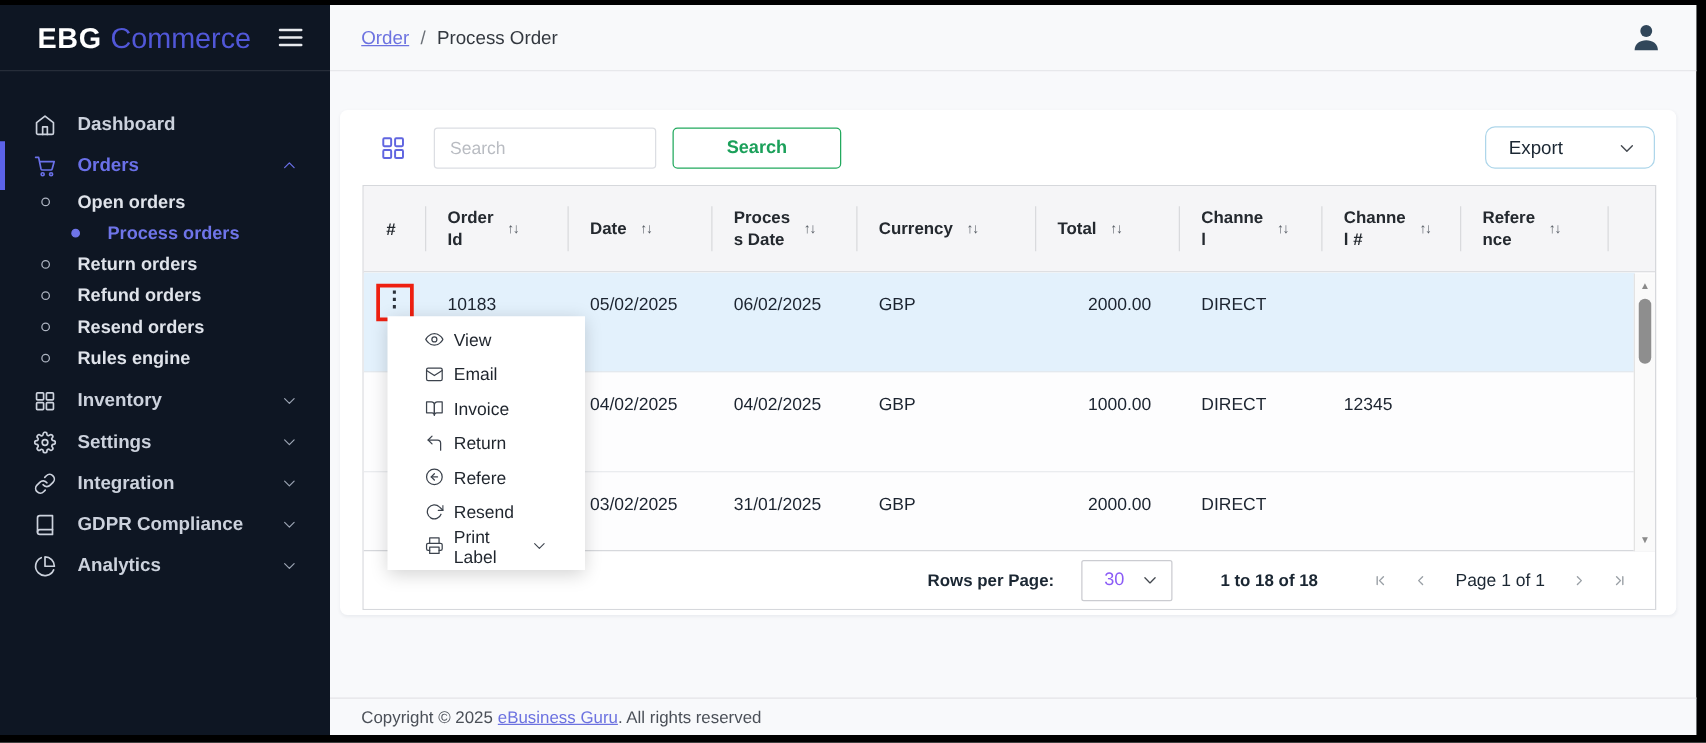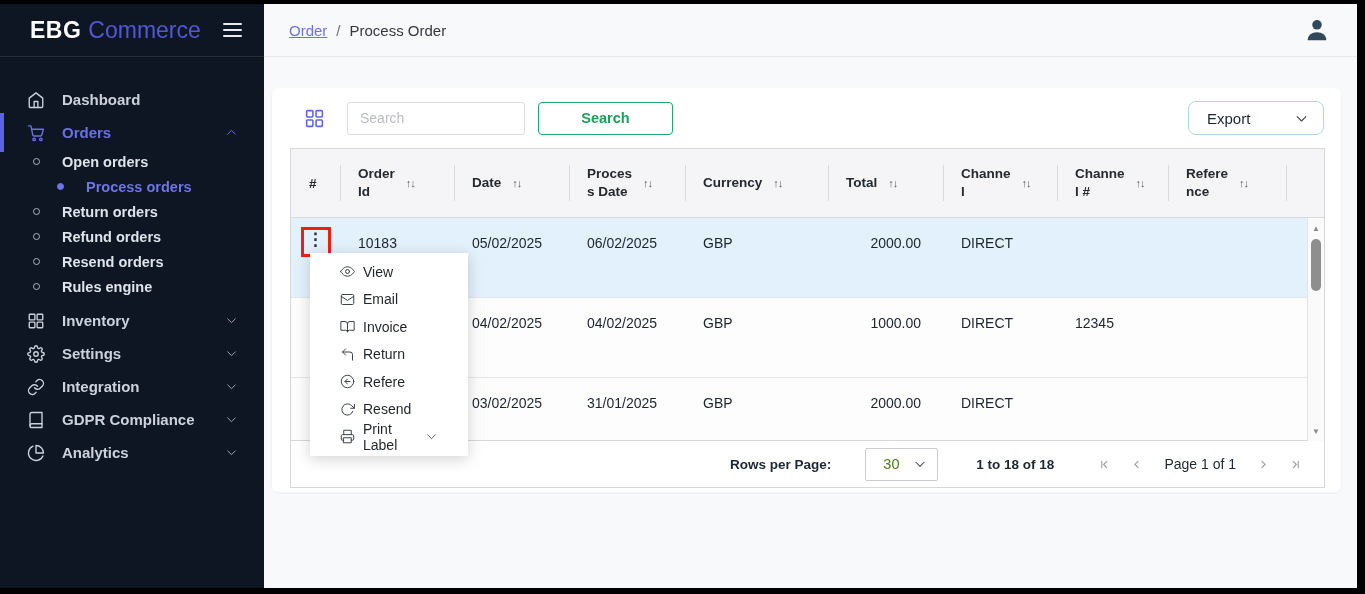--- a/index.html
+++ b/index.html
@@ -72,21 +72,21 @@
 
   
   .ctx-menu { position:absolute; left:19px; top:104px; width:158px; background:#fff; box-shadow:0 3px 14px rgba(0,0,0,.18); z-index:50; padding:5px 16px; list-style:none; }
   .ctx-item { display:flex; align-items:center; height:27.5px; padding:0 14px; font-size:14px; color:#1f252d; cursor:pointer; gap:8px; }
   .ctx-item svg.ic { stroke-width:1.6; color:#3c434d; flex-shrink:0; }
   .ctx-item .chev { color:#3c434d; display:flex; margin-left:2px; }
 
   
   .pager { display:flex; align-items:center; justify-content:flex-end; height:47px; border-top:1px solid #d6d8dc; background:#fff; padding-right:22px; }
   .pager-label { font-size:13.5px; font-weight:700; color:#1b2733; }
-  .size-select { margin-left:34px; width:73px; height:33px; border:1px solid #cbccd1; border-radius:2px; background:#fff; display:flex; align-items:center; padding:0 10px 0 17px; font-size:14.5px; color:#4d7c0f; cursor:pointer; }
+  .size-select { margin-left:22px; width:73px; height:33px; border:1px solid #cbccd1; border-radius:2px; background:#fff; display:flex; align-items:center; padding:0 10px 0 17px; font-size:14.5px; color:#8b5cf6; cursor:pointer; }
   .size-select .chev { margin-left:auto; color:#43484f; display:flex; }
   .range-text { margin-left:38px; font-size:13.5px; font-weight:700; color:#1b2733; }
   .pgnav { margin-left:44px; display:flex; align-items:center; gap:16px; color:#8a9097; }
   .pgnav .nbtn { display:flex; cursor:pointer; color:#9aa0a6; }
   .page-text { font-size:14px; color:#1b2733; margin:0 4px; }
 
   
   .footer { height:30px; border-top:1px solid #e3e4e8; background:#f8f9fb; display:flex; align-items:center; padding-left:25px; font-size:13.5px; color:#4b5058; flex-shrink:0; }
   .footer a { color:#6c72e0; text-decoration:underline; cursor:pointer; margin-left:4px; }
 </style>
@@ -459,15 +459,20 @@
                     <line x1="18" y1="7" x2="18" y2="17"></line>
                   </svg>
                 </span>
             </div>
           </div>
         </div>
 
       </div>
     </div>
 
+    <div class="footer">
+      <span>Copyright © 2025</span>
+      <a>eBusiness Guru</a>
+      <span>. All rights reserved</span>
+    </div>
 
   </div>
 </div>
 
 </body></html>

